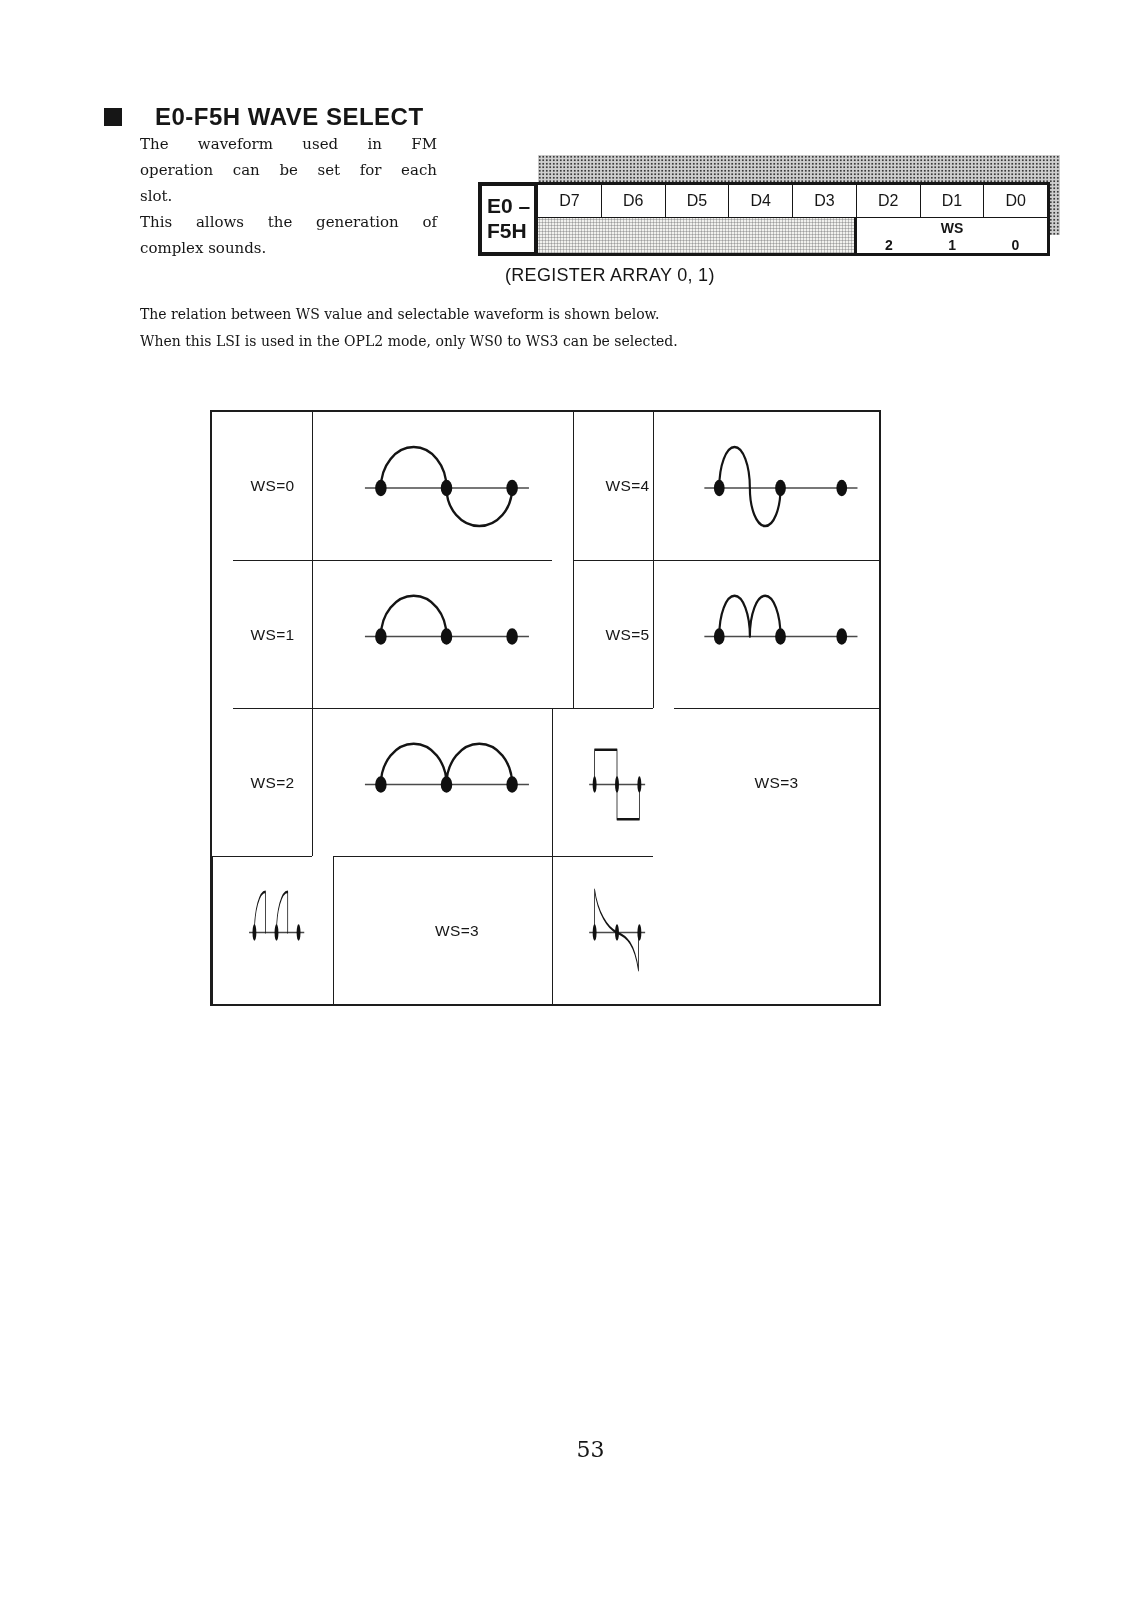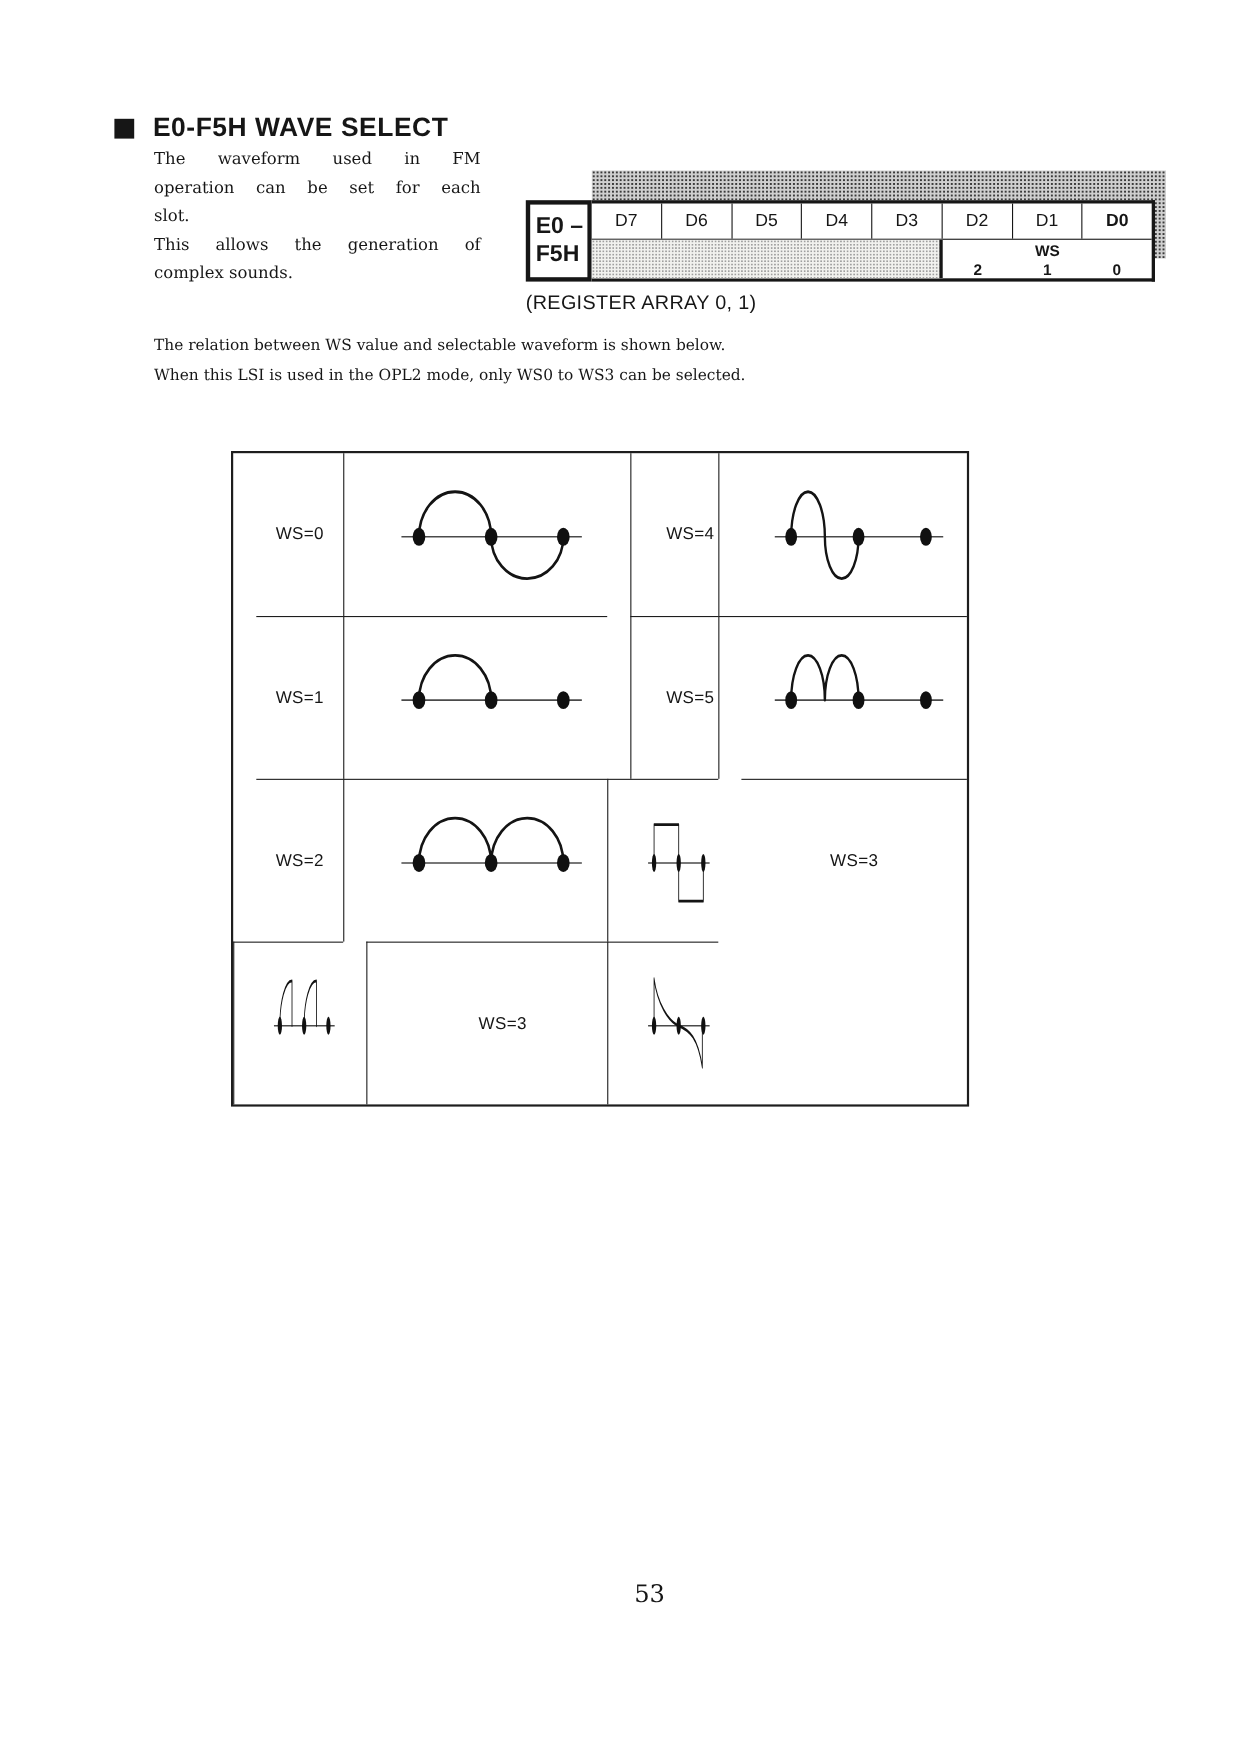--- a/index.html
+++ b/index.html
@@ -4,21 +4,21 @@
 <style>
   :root { --ink:#161616; --paper:#ffffff; }
   * { margin:0; padding:0; box-sizing:border-box; }
   html,body { background:#888; }
   .page {
     position:relative; width:1131px; height:1600px; background:var(--paper);
     margin:0 auto; overflow:hidden; color:var(--ink);
     font-family:"DejaVu Serif", serif;
   }
   
-  .heading { position:absolute; left:104px; top:103px; display:flex; align-items:center; }
+  .heading { position:absolute; left:104px; top:103px; display:flex; align-items:center;gap:16px; }
   .bullet { width:18px; height:18px; background:var(--ink); display:inline-block; margin-right:17px; }
   .title {
     font-family:"Liberation Sans", sans-serif; font-weight:bold; font-size:24px;
     letter-spacing:0.5px; white-space:nowrap;
   }
   
   .intro { position:absolute; left:140px; top:131px; width:297px; font-size:15px; }
   .intro-line { line-height:26px; white-space:nowrap; }
   .intro-line.j { white-space:normal; text-align:justify; text-align-last:justify; }
   
@@ -37,33 +37,33 @@
   .reg-bits {
     width:512px; height:74px; border:3px solid var(--ink); border-left-width:0;
     background:var(--paper); display:flex; flex-direction:column;
   }
   .bits-row { display:flex; height:33px; border-bottom:1.5px solid var(--ink); }
   .bit-cell {
     flex:1; display:flex; align-items:center; justify-content:center;
     font-family:"Liberation Sans", sans-serif; font-size:16px;
     border-right:1.5px solid var(--ink);
   }
-  .bit-cell:last-child { border-right:none;font-weight:bold; }
+  .bit-cell:last-child { border-right:none; }
   .fields-row { display:flex; flex:1; }
   .field-empty {
     flex:5; border-right:3px solid var(--ink);
     background-image:radial-gradient(circle, #9f9f9f 0.9px, transparent 1.15px);
     background-size:3px 3px; background-color:#f1f1ee;
   }
   .field-ws { flex:3; position:relative; font-family:"Liberation Sans", sans-serif; font-weight:bold; }
   .ws-name { text-align:center; font-size:14px; line-height:17px; margin-top:2px; }
   .ws-digits { display:flex; }
   .ws-digit { flex:1; text-align:center; font-size:14px; line-height:16px; }
   .reg-caption {
-    margin-top:9px; font-family:"Liberation Sans", sans-serif; font-size:18px; letter-spacing:0.3px;
+    margin-top:9px; font-family:"Liberation Sans", sans-serif; font-size:18px; letter-spacing:0.3px;margin-left:27px;
   }
   
   .body-text { position:absolute; left:140px; top:301px; font-size:14px; }
   .body-line { line-height:26.5px; white-space:nowrap; }
   
   .wave-table {
     position:absolute; left:210px; top:410px; width:671px; height:596px;
     border:2.5px solid #1d1d1d; display:grid;
     grid-template-columns:100px 240px 101px 1fr;
     grid-template-rows:repeat(4, 1fr); background:var(--paper);

